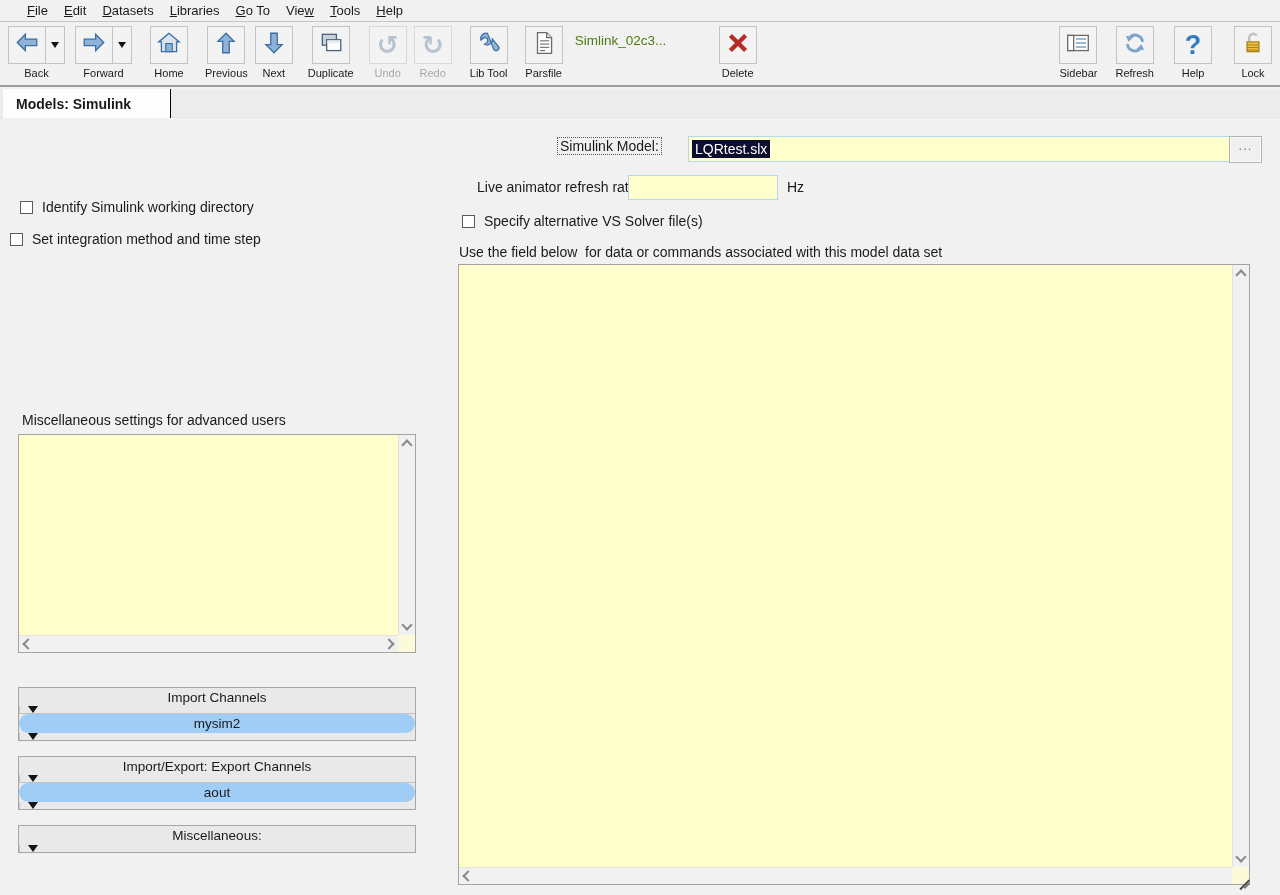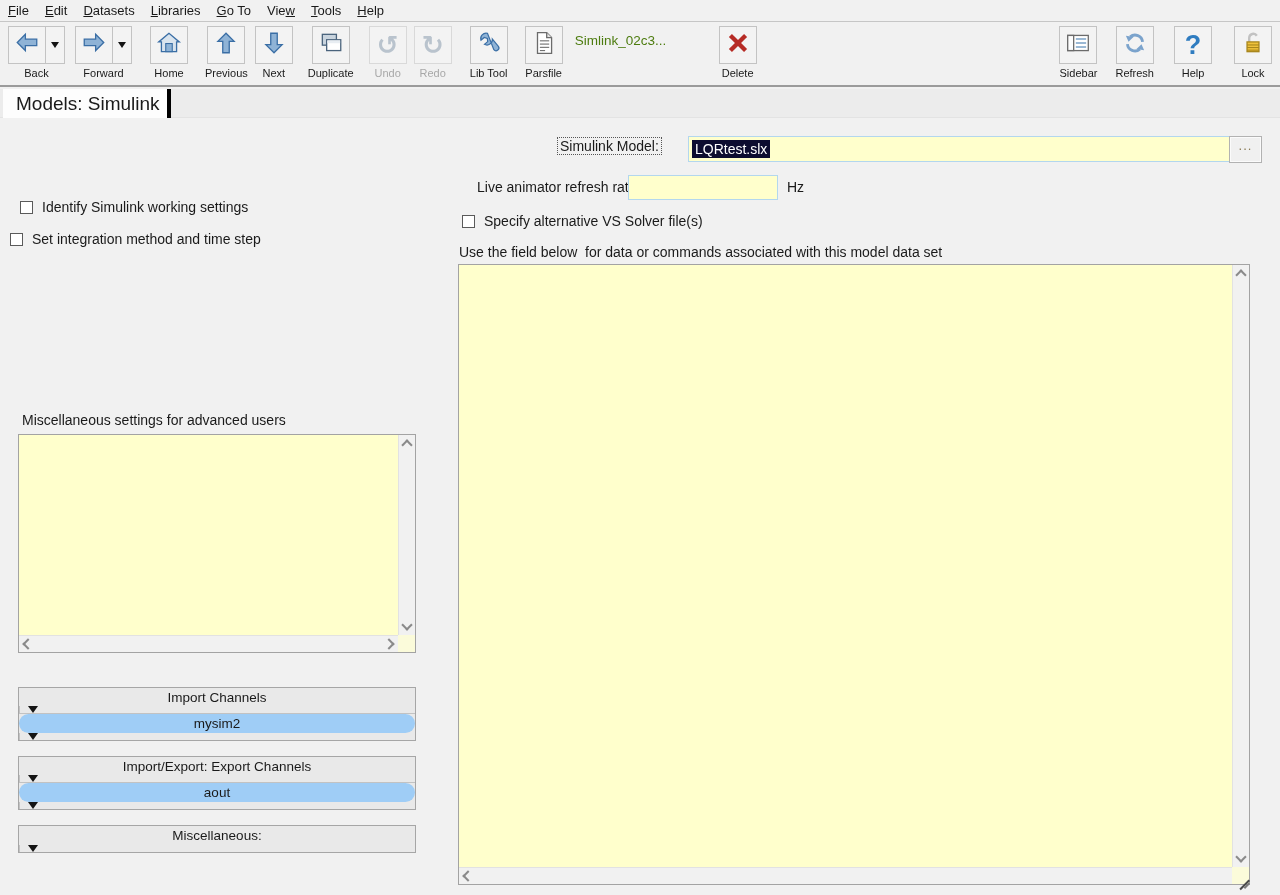--- a/index.html
+++ b/index.html
@@ -7,21 +7,21 @@
   body { font-family:"Liberation Sans", sans-serif; }
   #app {
     position:relative; width:1280px; height:895px;
     background:#f1f1f1; overflow:hidden; color:#1a1a1a;
   }
 
   
   .menubar {
     position:absolute; left:0; top:0; width:1280px; height:22px;
     background:#f1f1f1; border-bottom:1px solid #c6c6c6;
-    display:flex; align-items:center; padding-left:0; font-size:13px;
+    display:flex; align-items:center; padding-left:19px; font-size:13px;
   }
   .menu-item { padding:2px 8px; cursor:default; }
   .menu-item u { text-decoration:underline; }
 
   
   .toolbar {
     position:absolute; left:0; top:22px; width:1280px; height:65px;
     background:#f1f1f1; border-bottom:2px solid #9b9b9b;
     display:flex; align-items:flex-start; padding:4px 8px 0 8px;
   }
@@ -43,22 +43,22 @@
   .help-q { font-size:27px; font-weight:bold; color:#2f7cc0; line-height:1; }
   .ds-info { padding-top:7px; margin-left:12px; width:108px; }
   .ds-title { font-size:13.5px; color:#4d7c0f; white-space:nowrap; }
   .ds-time { font-size:10.5px; color:#1a1a1a; white-space:nowrap;margin-top:43px; }
   .spacer { flex:1; }
 
   
   .tabrow { position:absolute; left:0; top:89px; width:1280px; height:29px; background:#ececec; border-bottom:1px solid #e3e3e3; }
   .tab {
     position:absolute; left:3px; top:0; width:168px; height:29px; background:#fdfdfd;
-    border-right:4px solid #000000; display:flex; align-items:center; padding-left:13px;
-    font-size:19px; font-weight:normal;
+    border-right:1px solid #000000; display:flex; align-items:center; padding-left:13px;
+    font-size:14px; font-weight:bold;
   }
 
   
   .content { position:absolute; left:0; top:118px; width:1280px; height:777px; background:#f1f1f1; }
   .abs { position:absolute; }
   .flabel { font-size:14px; white-space:nowrap; }
   .focus-dotted { border:1px dotted #555; padding:0 2px; }
 
   .yfield { background:#ffffcc; border:1px solid #b3d7ee; }
   .model-input { left:688px; top:18px; width:542px; height:26px; display:flex; align-items:center; padding-left:3px; font-size:14px; }
@@ -334,21 +334,21 @@
     <div class="abs browse-btn">
       <span>...</span>
     </div>
 
     <span class="abs flabel" style="left:477px; top:61px;">Live animator refresh rate:</span>
     <input class="abs yfield rate-input" value="" style="">
     <span class="abs flabel" style="left:787px; top:61px;">Hz</span>
 
     <div class="abs cbrow" style="left:20px; top:81px;">
       <span class="cbox"></span>
-      <span class="flabel">Identify Simulink working settings</span>
+      <span class="flabel">Identify Simulink working directory</span>
     </div>
     <div class="abs cbrow" style="left:10px; top:113px;">
       <span class="cbox"></span>
       <span class="flabel">Set integration method and time step</span>
     </div>
 
     <div class="abs cbrow" style="left:462px; top:95px;">
       <span class="cbox"></span>
       <span class="flabel">Specify alternative VS Solver file(s)</span>
     </div>

